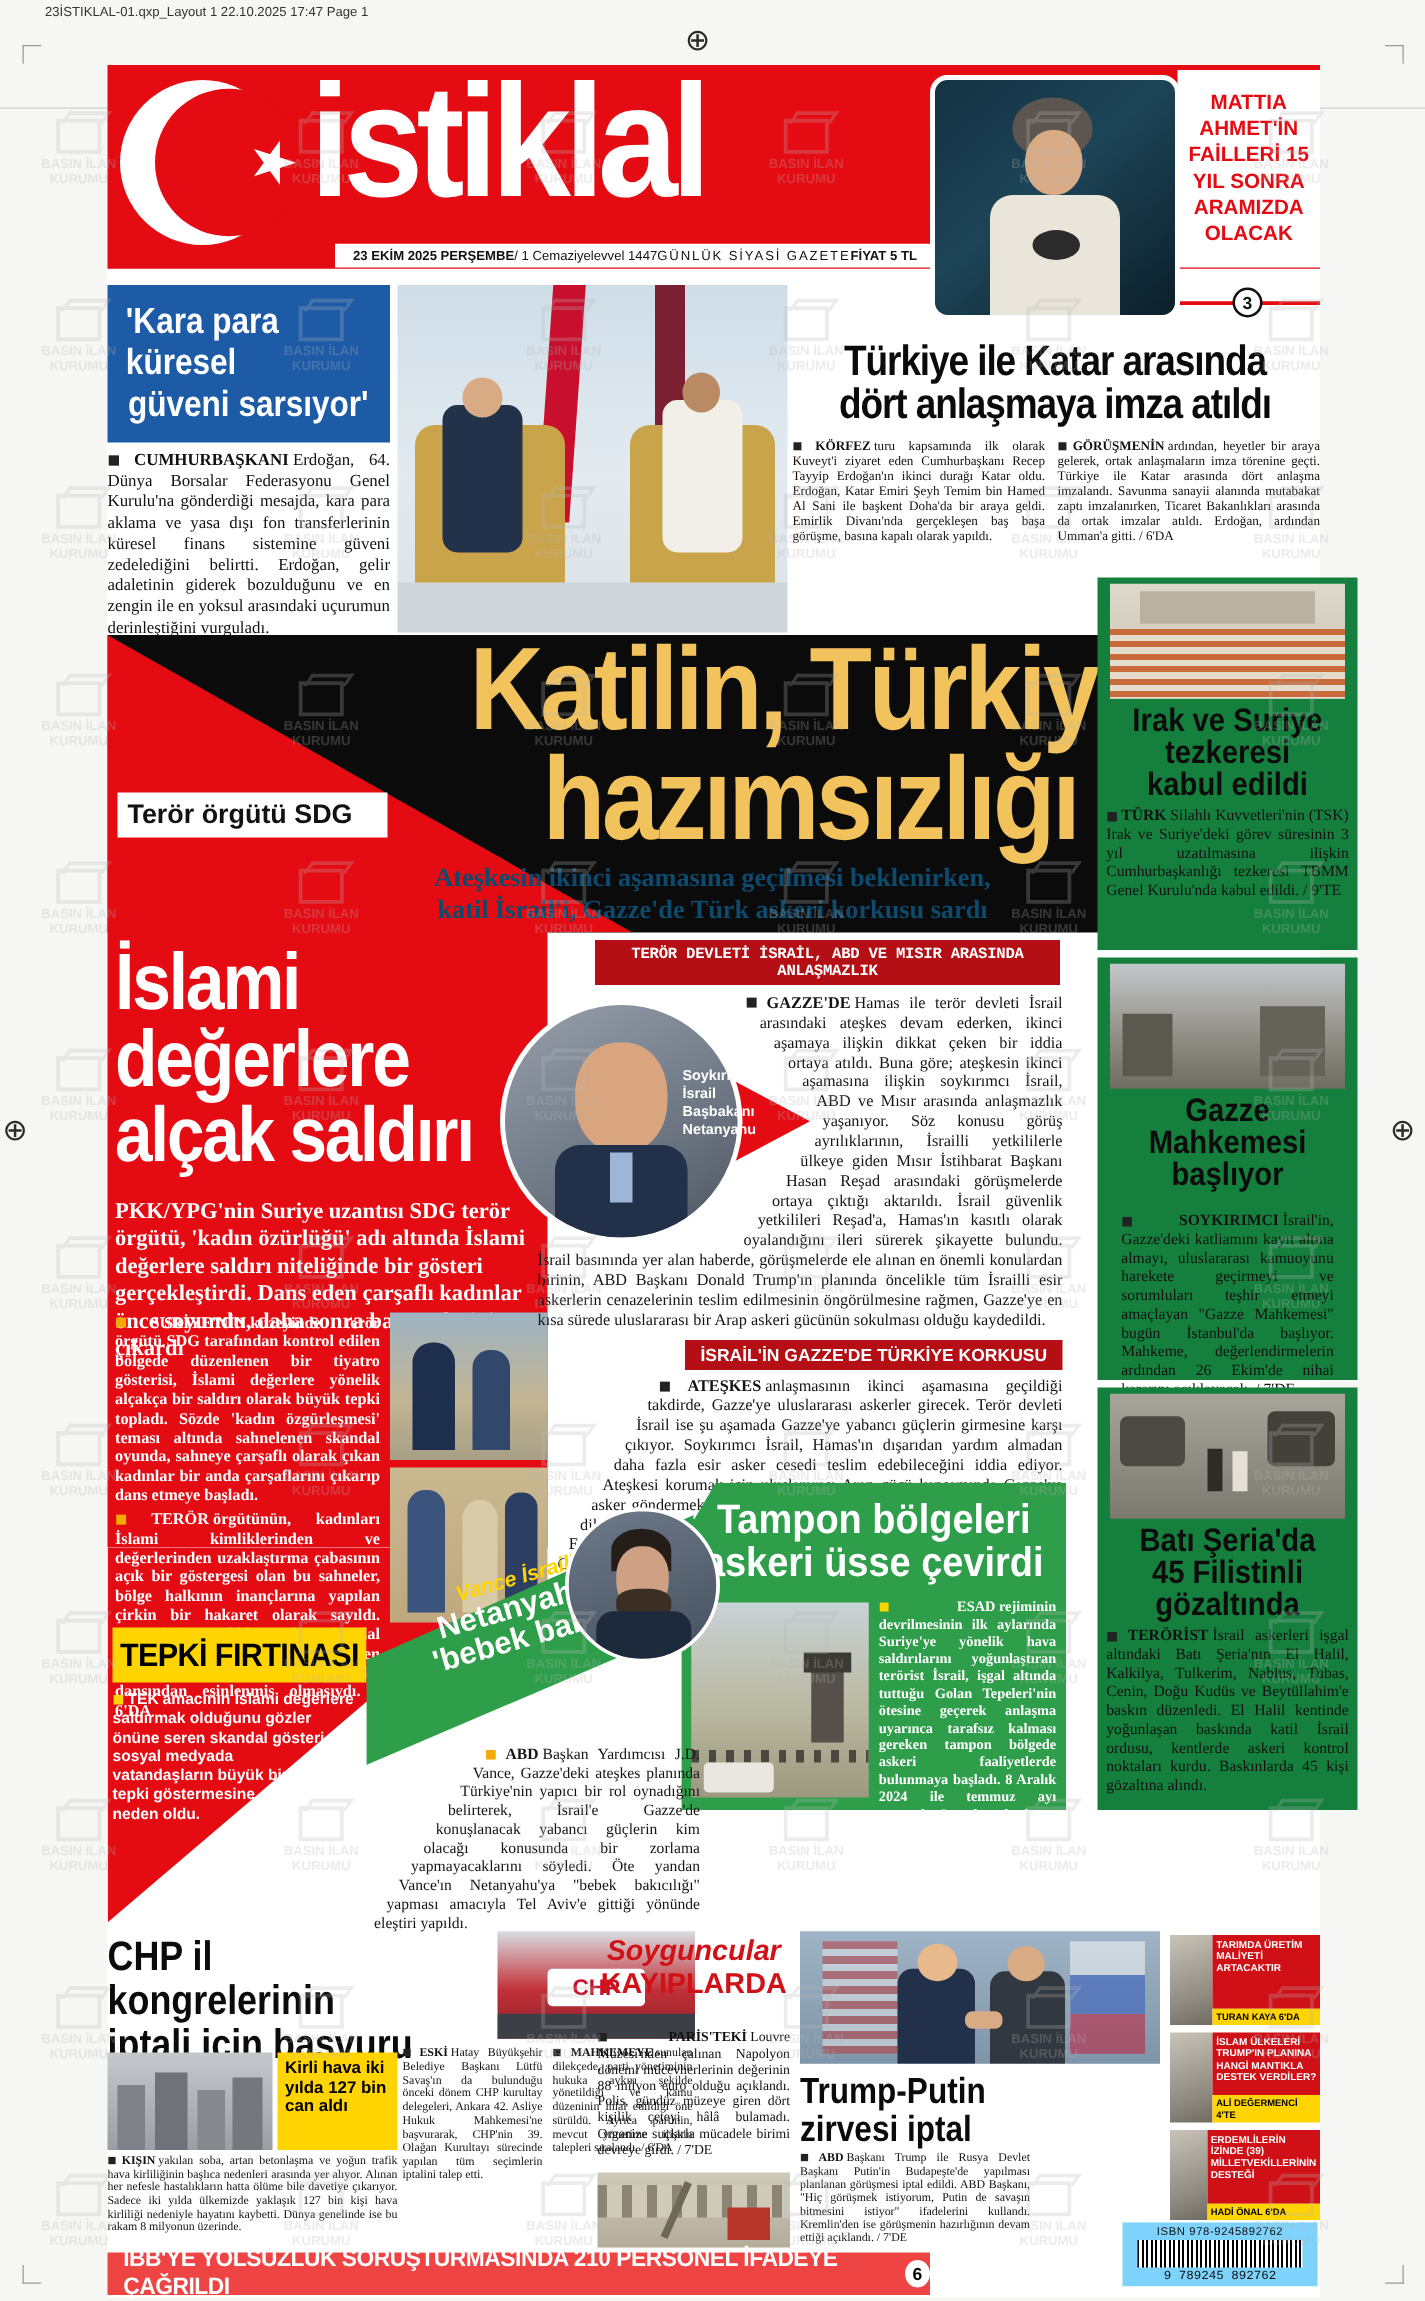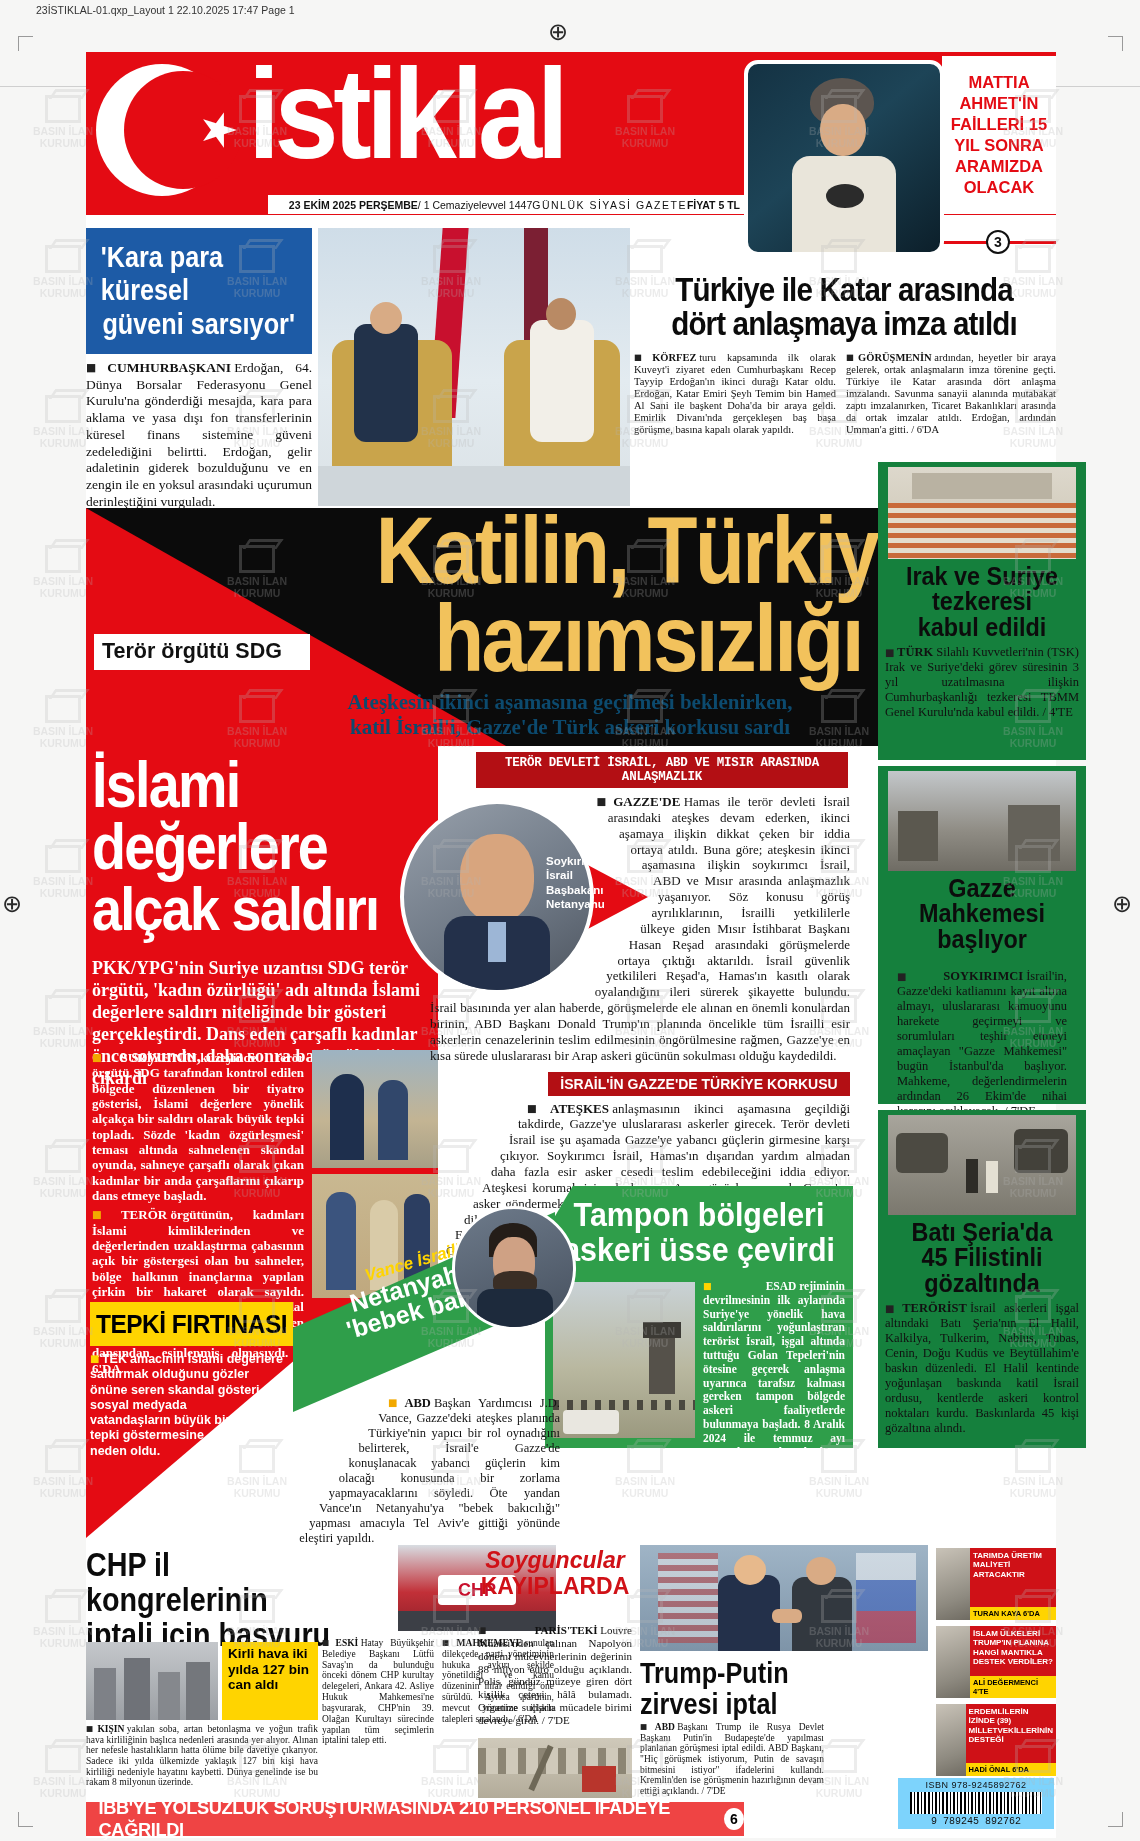--- a/index.html
+++ b/index.html
@@ -55,21 +55,21 @@
 
   <div class="page"></div>
 
   <div class="abs" style="left:86px;top:52px;width:970px;height:163px;background:#e40b13;"></div>
   <div class="abs" style="left:96px;top:62px;width:160px;height:145px;">
     <div class="abs" style="left:0;top:2px;width:132px;height:132px;border-radius:50%;background:#fff;"></div>
     <div class="abs" style="left:28px;top:9px;width:118px;height:118px;border-radius:50%;background:#e40b13;"></div>
     <span class="abs" style="left:102px;top:40px;color:#fff;font-size:46px;font-family:'DejaVu Sans',sans-serif;transform:rotate(18deg);">★</span>
   </div>
   <div class="abs hl" style="left:248px;top:58px;font-size:128px;line-height:112px;color:#fff;letter-spacing:-6px;transform:scaleX(.9);transform-origin:left;">istiklal</div>
-  <div class="abs" style="left:268px;top:195px;width:480px;height:19px;background:#fff;display:flex;align-items:center;justify-content:flex-end;padding:0 8px;box-sizing:border-box;font-size:10.5px;">
+  <div class="abs" style="left:268px;top:195px;width:480px;height:19px;background:#fff;display:flex;align-items:center;justify-content:center;padding:0 8px;box-sizing:border-box;font-size:10.5px;">
     <span><b>23 EKİM 2025 PERŞEMBE</b><span>/ 1 Cemaziyelevvel 1447</span></span>
     <span style="letter-spacing:1.5px;">GÜNLÜK SİYASİ GAZETE</span>
     <span style="font-weight:bold;">FİYAT 5 TL</span>
   </div>
   <div class="photo" style="left:744px;top:60px;width:192px;height:188px;border:4px solid #fff;border-radius:14px;background:linear-gradient(140deg,#143243 0%,#1d4457 45%,#0c1f2a 100%);z-index:5;">
     <div class="abs" style="left:62px;top:14px;width:64px;height:48px;border-radius:50% 50% 45% 45%;background:#5c5550;"></div>
     <div class="abs" style="left:72px;top:40px;width:46px;height:52px;border-radius:48%;background:#d9ab85;"></div>
     <div class="abs" style="left:44px;top:92px;width:104px;height:96px;border-radius:18px 18px 0 0;background:#e9e5da;"></div>
     <div class="abs" style="left:78px;top:120px;width:38px;height:24px;border-radius:50%;background:#2b2b2b;"></div>
   </div>
@@ -208,21 +208,21 @@
 
   <div class="sb-panel" style="top:462px;height:298px;">
     <div class="sb-photo photo" style="height:92px;background:linear-gradient(#ddd8cc 0%,#cbc4b2 100%);position:relative;">
       <div class="abs" style="left:24px;top:6px;width:140px;height:26px;background:#b9b2a2;"></div>
       <div class="abs" style="left:0;top:36px;width:188px;height:56px;background:repeating-linear-gradient(#c96a3a 0 5px,#e4ddcd 5px 10px);"></div>
     </div>
     <div class="sb-h">Irak ve Suriye</div>
     <div class="sb-h">tezkeresi</div>
     <div class="sb-h">kabul edildi</div>
     <p class="sb-p b-dark" style="margin:0;">
-      <span class="bullet">■</span><span class="lead">TÜRK</span><span>Silahlı Kuvvetleri'nin (TSK) Irak ve Suriye'deki görev süresinin 3 yıl uzatılmasına ilişkin Cumhurbaşkanlığı tezkeresi TBMM Genel Kurulu'nda kabul edildi. / 4'TE</span>
+      <span class="bullet">■</span><span class="lead">TÜRK</span><span>Silahlı Kuvvetleri'nin (TSK) Irak ve Suriye'deki görev süresinin 3 yıl uzatılmasına ilişkin Cumhurbaşkanlığı tezkeresi TBMM Genel Kurulu'nda kabul edildi. / 9'TE</span>
     </p>
   </div>
   <div class="sb-panel" style="top:766px;height:338px;">
     <div class="sb-photo photo" style="height:100px;background:linear-gradient(#c3c7ca 0%,#8f8c84 60%,#6f6c64 100%);position:relative;">
       <div class="abs" style="left:10px;top:40px;width:40px;height:50px;background:#5b584f;"></div>
       <div class="abs" style="left:120px;top:34px;width:52px;height:56px;background:#65625a;"></div>
     </div>
     <div class="sb-h">Gazze</div>
     <div class="sb-h">Mahkemesi</div>
     <div class="sb-h">başlıyor</div>

